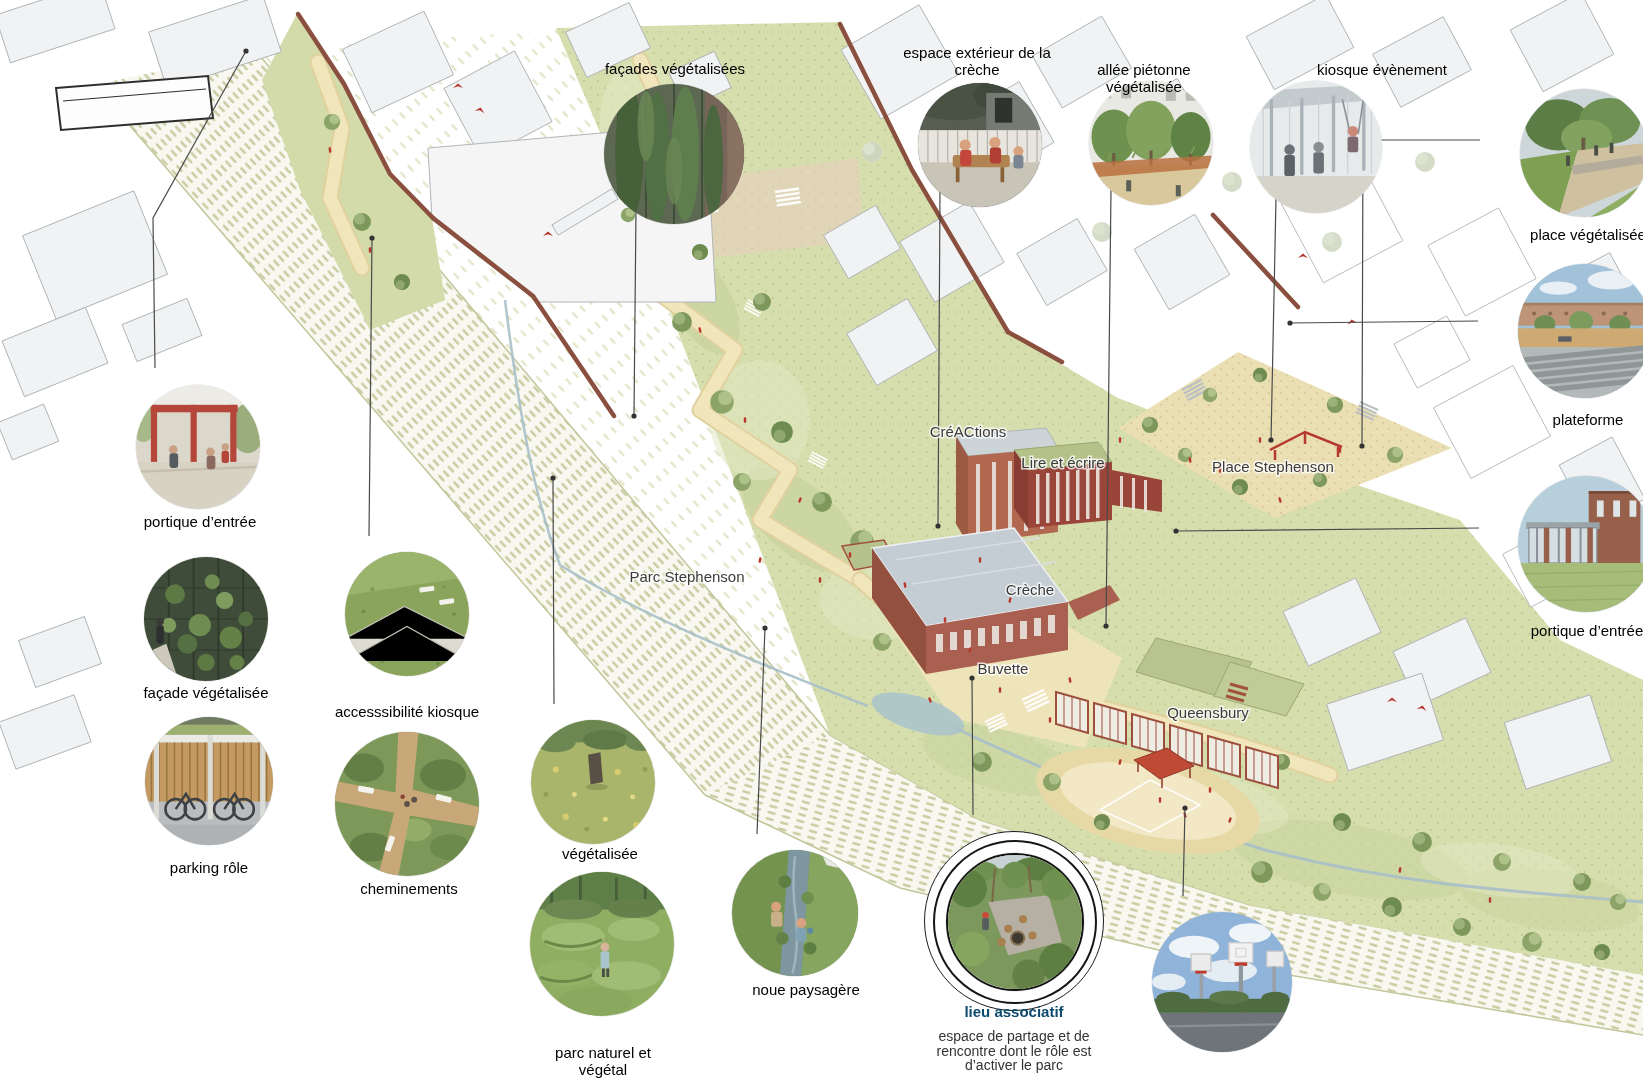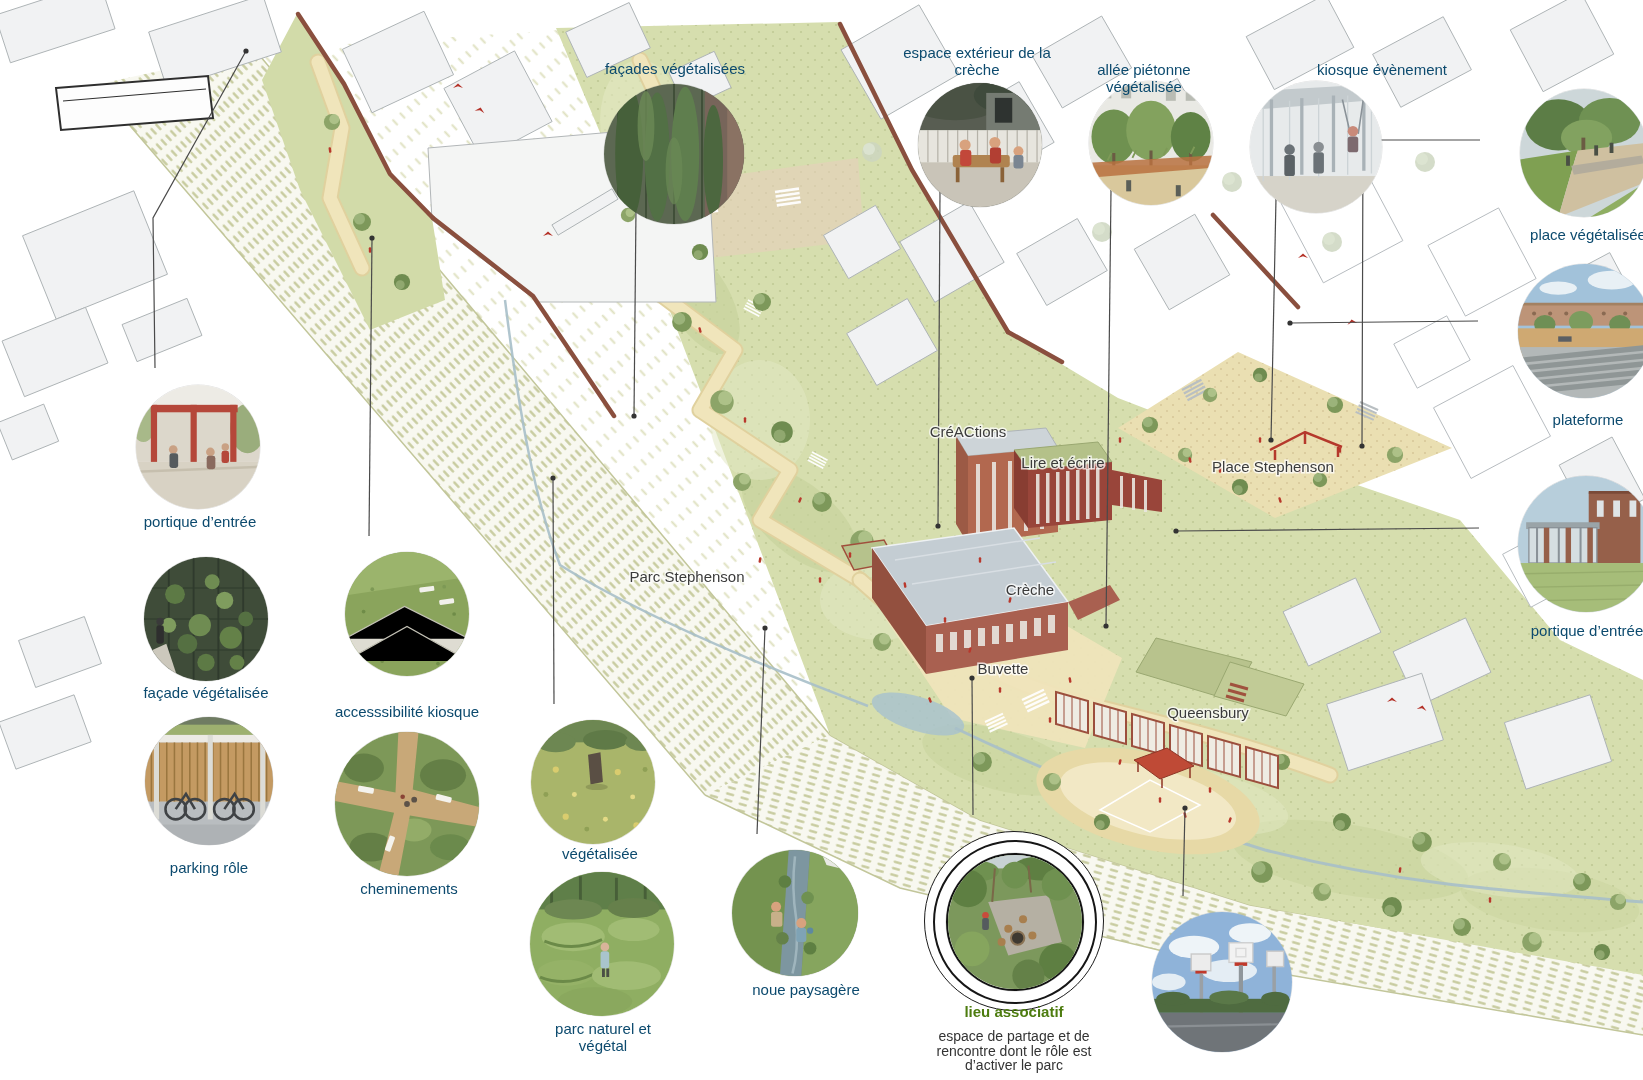--- a/index.html
+++ b/index.html
@@ -3,23 +3,23 @@
 <meta charset="utf-8">
 <style>
   html,body{margin:0;padding:0;background:#ffffff;}
   .stage{position:relative;width:1643px;height:1080px;overflow:hidden;background:#fff;
          font-family:"Liberation Sans",sans-serif;}
   .plan-svg{position:absolute;left:0;top:0;}
   .callout{position:absolute;left:0;top:0;width:0;height:0;}
   .photo{position:absolute;border-radius:50%;overflow:hidden;box-shadow:0 0 0 0.5px rgba(120,120,120,.25);}
   .photo svg{display:block;width:100%;height:100%;}
   .cap{position:absolute;transform:translate(-50%,-50%);font-size:15px;line-height:1.12;
-       color:#0c4a6e;text-align:center;white-space:nowrap;}
+       color:#000000;text-align:center;white-space:nowrap;}
   .cap.wrap{white-space:normal;}
-  .cap.title{font-weight:bold;color:#4d7c0f;}
+  .cap.title{font-weight:bold;color:#0c4a6e;}
   .cap.desc{white-space:normal;width:168px;font-size:14px;color:#333;line-height:1.05;}
   .ring{position:absolute;border-radius:50%;}
   .ring.outer{border:1.2px solid #1c1c1c;background:#ffffff;}
   .ring.inner{border:2.2px solid #161616;background:transparent;}
   .photo.rimmed{border:2.5px solid #121212;}
   
   .plbl{font-family:"Liberation Sans",sans-serif;font-size:15px;fill:#3b3b3b;text-anchor:middle;
         paint-order:stroke;stroke:rgba(255,255,255,.75);stroke-width:3px;}
   .b{fill:#f1f2f3;stroke:#aeb4b6;stroke-width:1;}
   .bo{fill:#ffffff;stroke:#b7bcc0;stroke-width:1;}
@@ -734,21 +734,21 @@
           <ellipse cx="72" cy="40" rx="18" ry="8" fill="#a1bc74"></ellipse>
           <ellipse cx="25" cy="70" rx="20" ry="9" fill="#95b267"></ellipse>
           <path d="M7,73 Q25,80 44,71" stroke="#6b8a48" stroke-width="2" fill="none"></path>
           <ellipse cx="67" cy="72" rx="24" ry="10" fill="#a1bc74"></ellipse>
           <ellipse cx="45" cy="90" rx="26" ry="10" fill="#8aa85e"></ellipse>
           <circle cx="52" cy="52" r="3" fill="#d8b49a"></circle>
           <rect x="49" y="55" width="6" height="12" rx="2" fill="#a9c4cc"></rect>
           <path d="M51,67v6M54,67v6" stroke="#4a4f45" stroke-width="2"></path>
         </svg>
   </div>
-  <figcaption class="cap wrap" style="left:563px;top:1022px;width:120px;">parc naturel et végétal</figcaption>
+  <figcaption class="cap wrap" style="left:563px;top:1046px;width:120px;">parc naturel et végétal</figcaption>
 </figure>
 
 <figure class="callout">
   <div class="photo" style="left:692px;top:834px;width:126px;height:126px;">
     <svg viewBox="0 0 100 100" preserveAspectRatio="xMidYMid slice">
           <rect width="100" height="100" fill="#74934f"></rect>
           <path d="M62,0 L100,0 L100,100 L55,100 Z" fill="#86a55e"></path>
           <path d="M45,0 L62,0 L55,100 L38,100 Z" fill="#7d96a0"></path>
           <path d="M50,5 Q47,30 51,55 Q53,80 48,98" stroke="#9fb5bd" stroke-width="2" fill="none"></path>
           <path d="M70,0 L100,0 L100,18 L75,12 Z" fill="#e9e9e5"></path>

